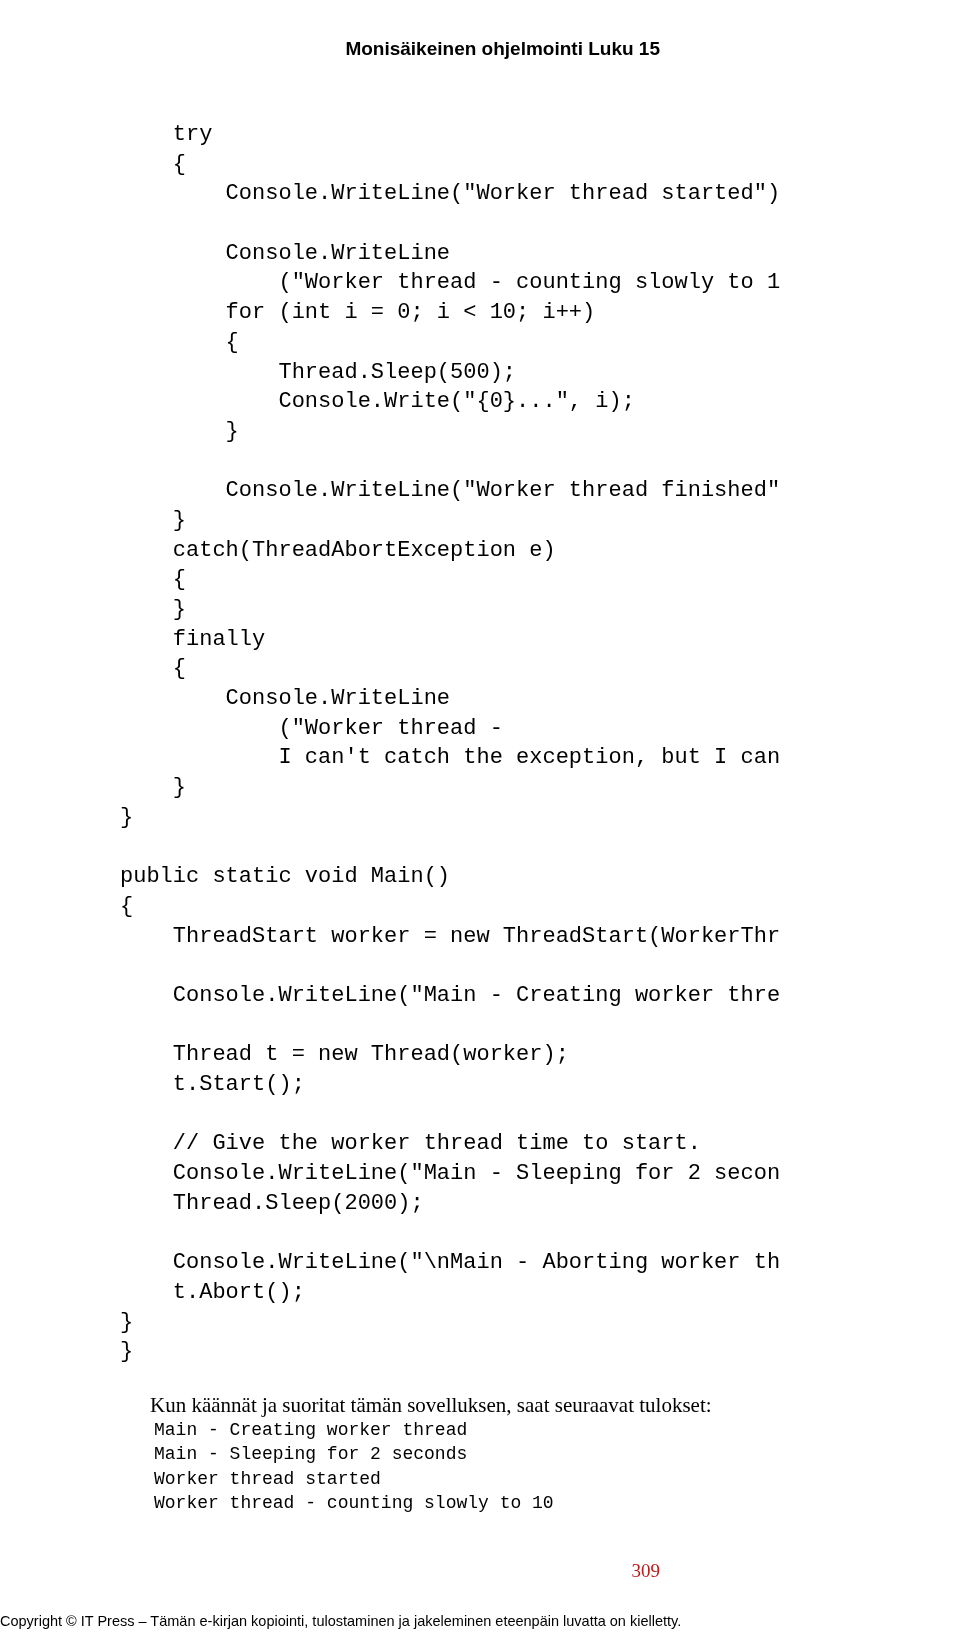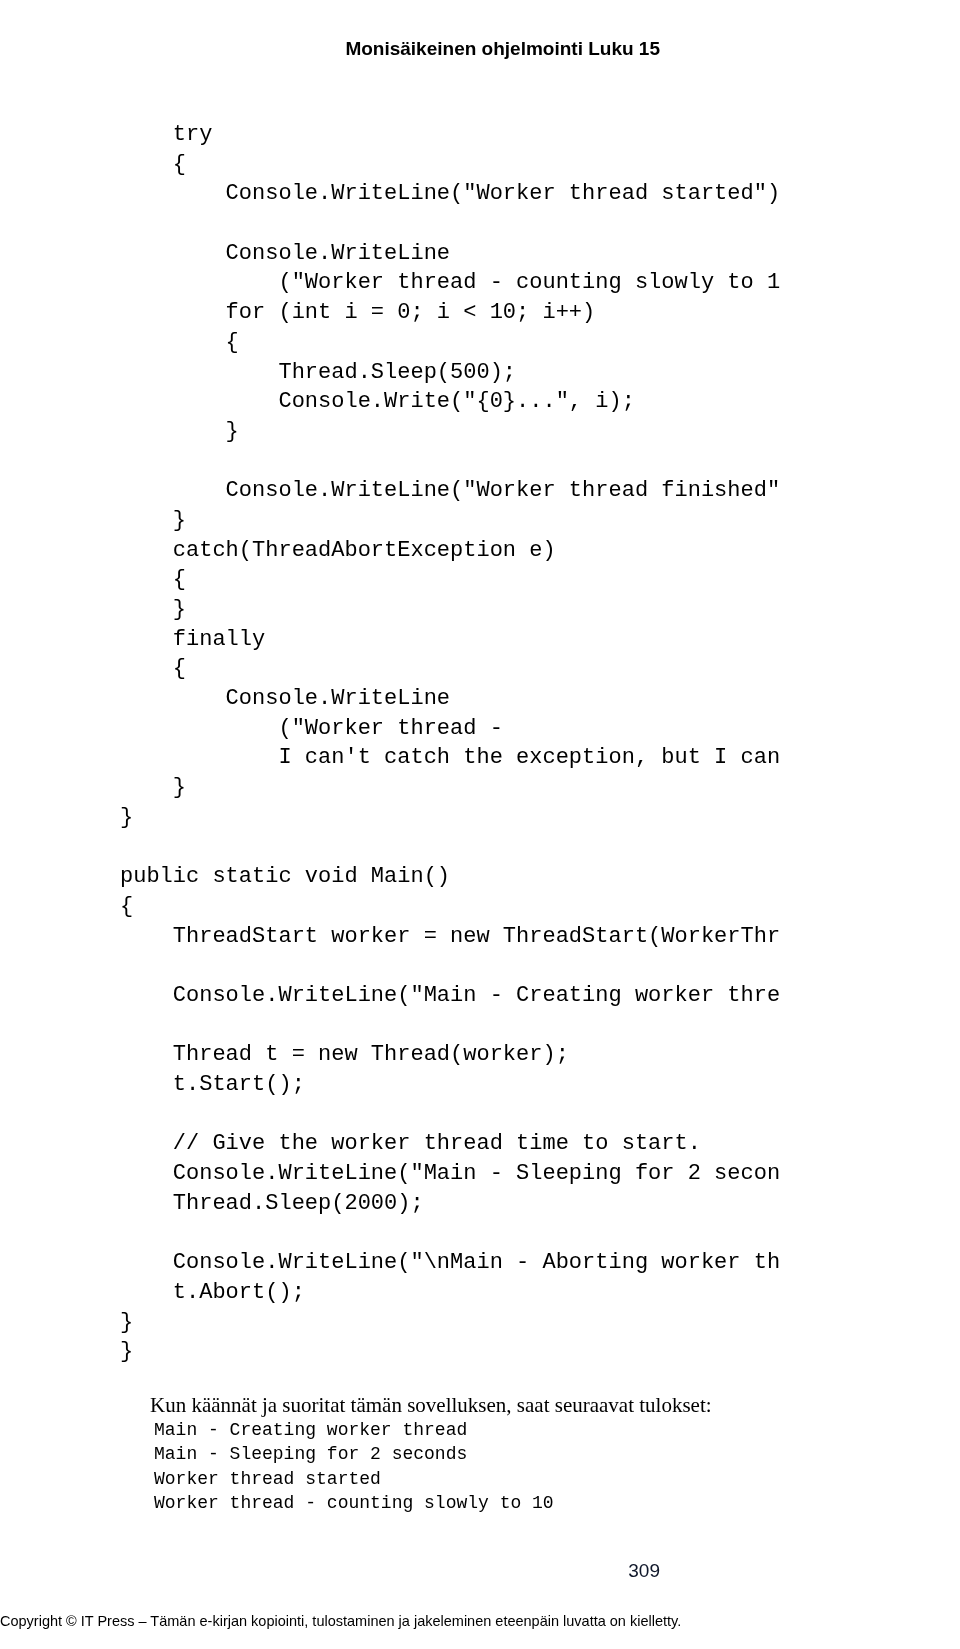--- a/index.html
+++ b/index.html
@@ -57,23 +57,23 @@
     font-size: 18px;
     line-height: 1.35;
     color: #000;
     white-space: pre;
     margin-left: 34px;
   }
   .page-number {
     position: absolute;
     right: 120px;
     top: 1560px;
-    font-family: Liberation Sans, sans-serif;
+    font-family: Liberation Serif, serif;
     font-size: 19px;
-    color: #0f172a;
+    color: #b91c1c;
   }
   .footer {
     position: absolute;
     bottom: 20px;
     left: 0;
     width: 960px;
     font-family: Arial, Helvetica, sans-serif;
     font-size: 14.5px;
     color: #000;
   }

